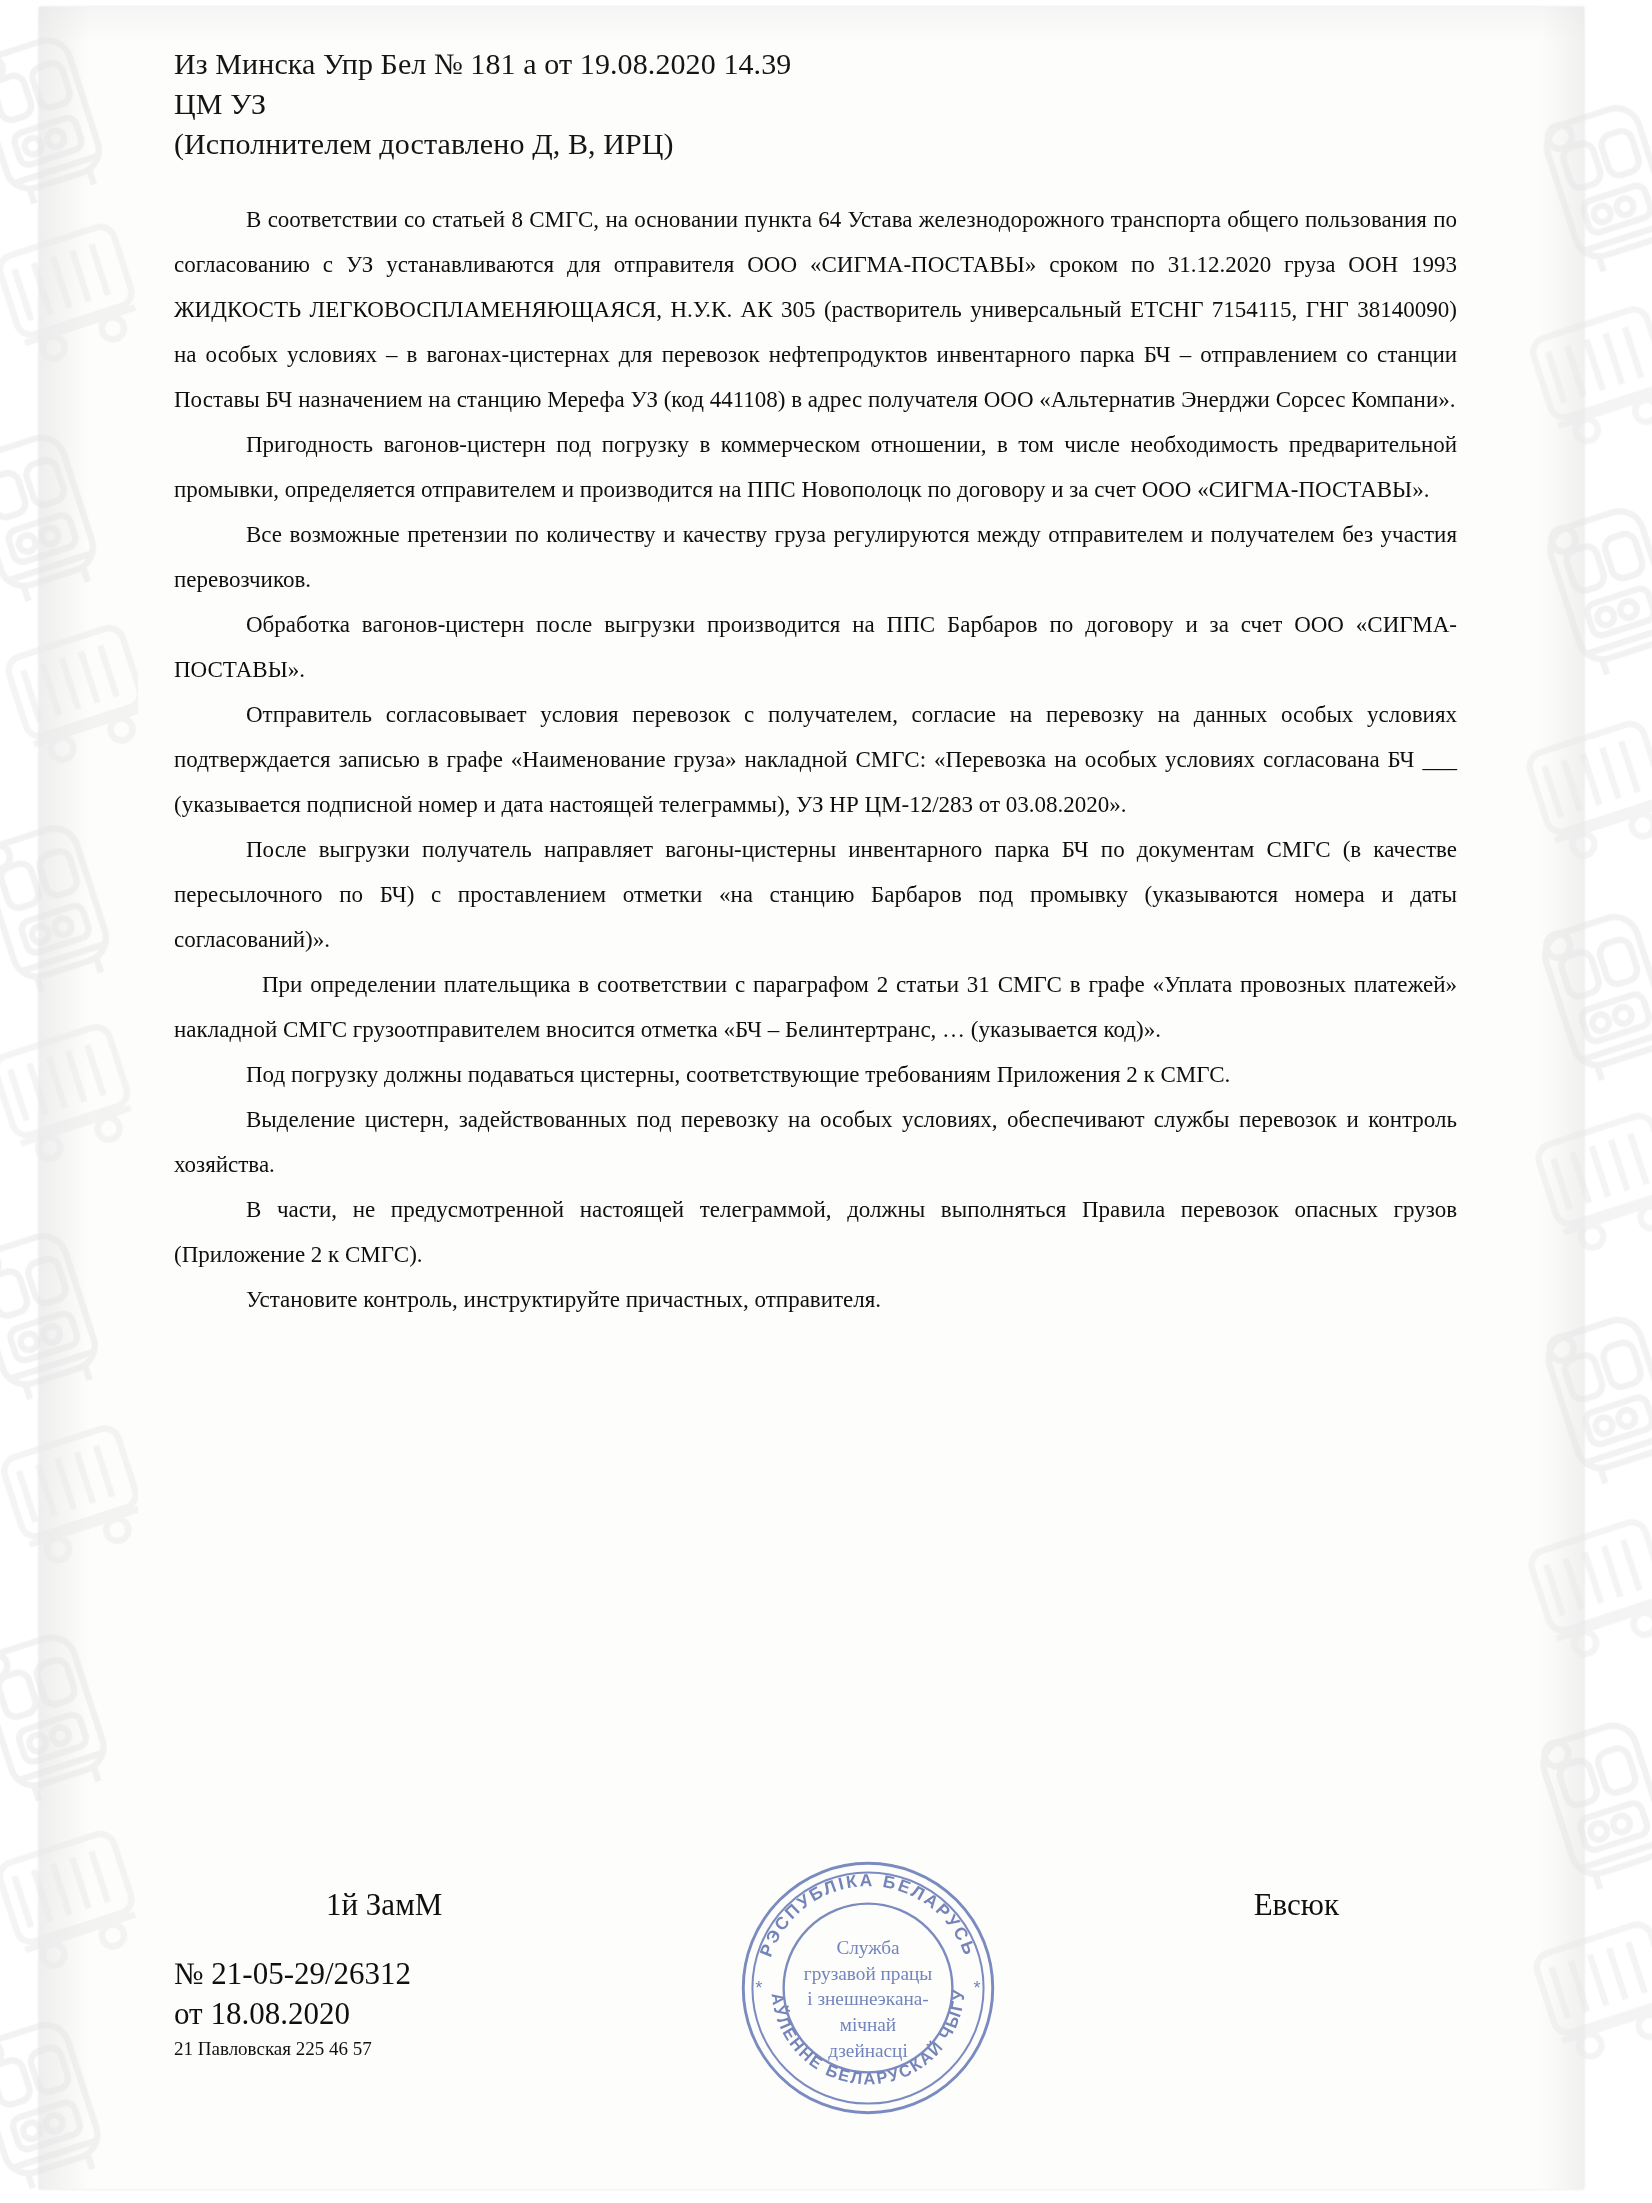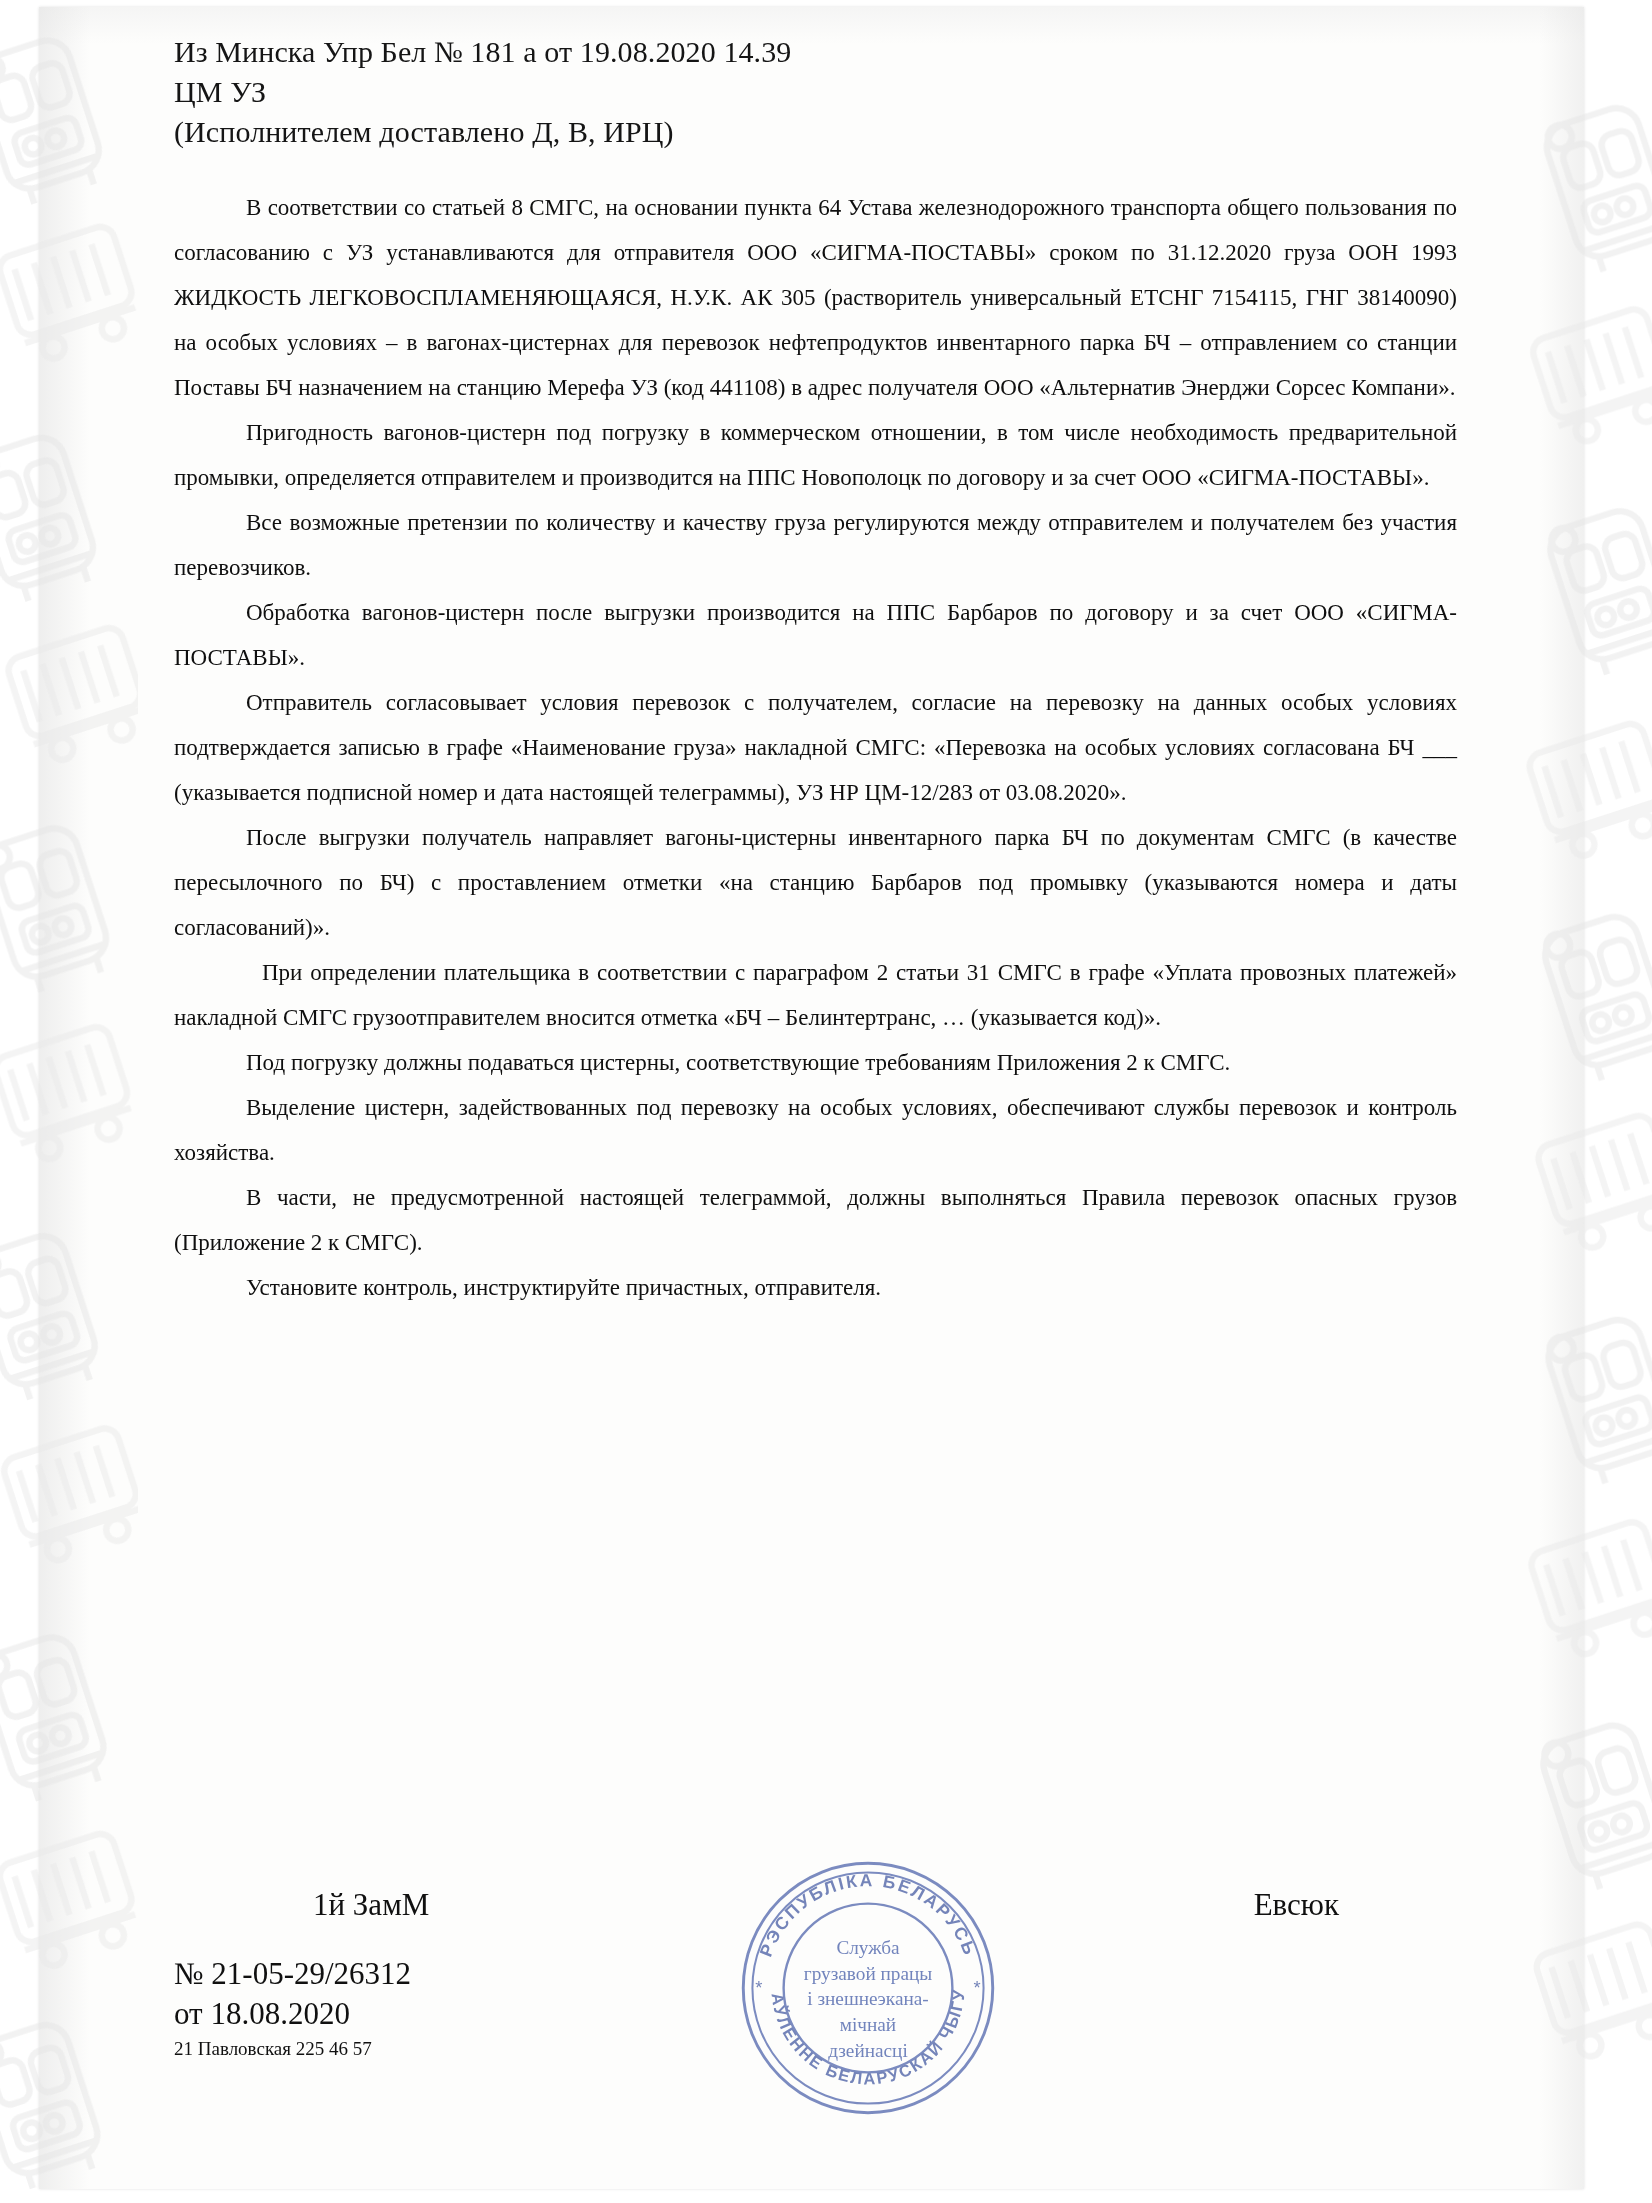--- a/index.html
+++ b/index.html
@@ -57,21 +57,21 @@
 
   
   .content {
     position: absolute;
     left: 174px;
     top: 0;
     width: 1286px;
   }
 
   .head-block {
-    padding-top: 32px;
+    padding-top: 44px;
     font-size: 30px;
     line-height: 40px;
     color: #151515;
     letter-spacing: 0.1px;
   }
   .head-line { white-space: nowrap; }
 
   .body-block {
     margin-top: 33px;
     font-size: 23px;
@@ -94,21 +94,21 @@
     position: absolute;
     left: 174px;
     top: 1887px;
     width: 1286px;
     height: 55px;
     font-size: 31px;
     color: #101010;
   }
   .sig-left {
     position: absolute;
-    left: 139px;
+    left: 152px;
     top: 0;
   }
   .sig-right {
     position: absolute;
     right: 121px;
     top: 0;
   }
 
   
   .foot {

